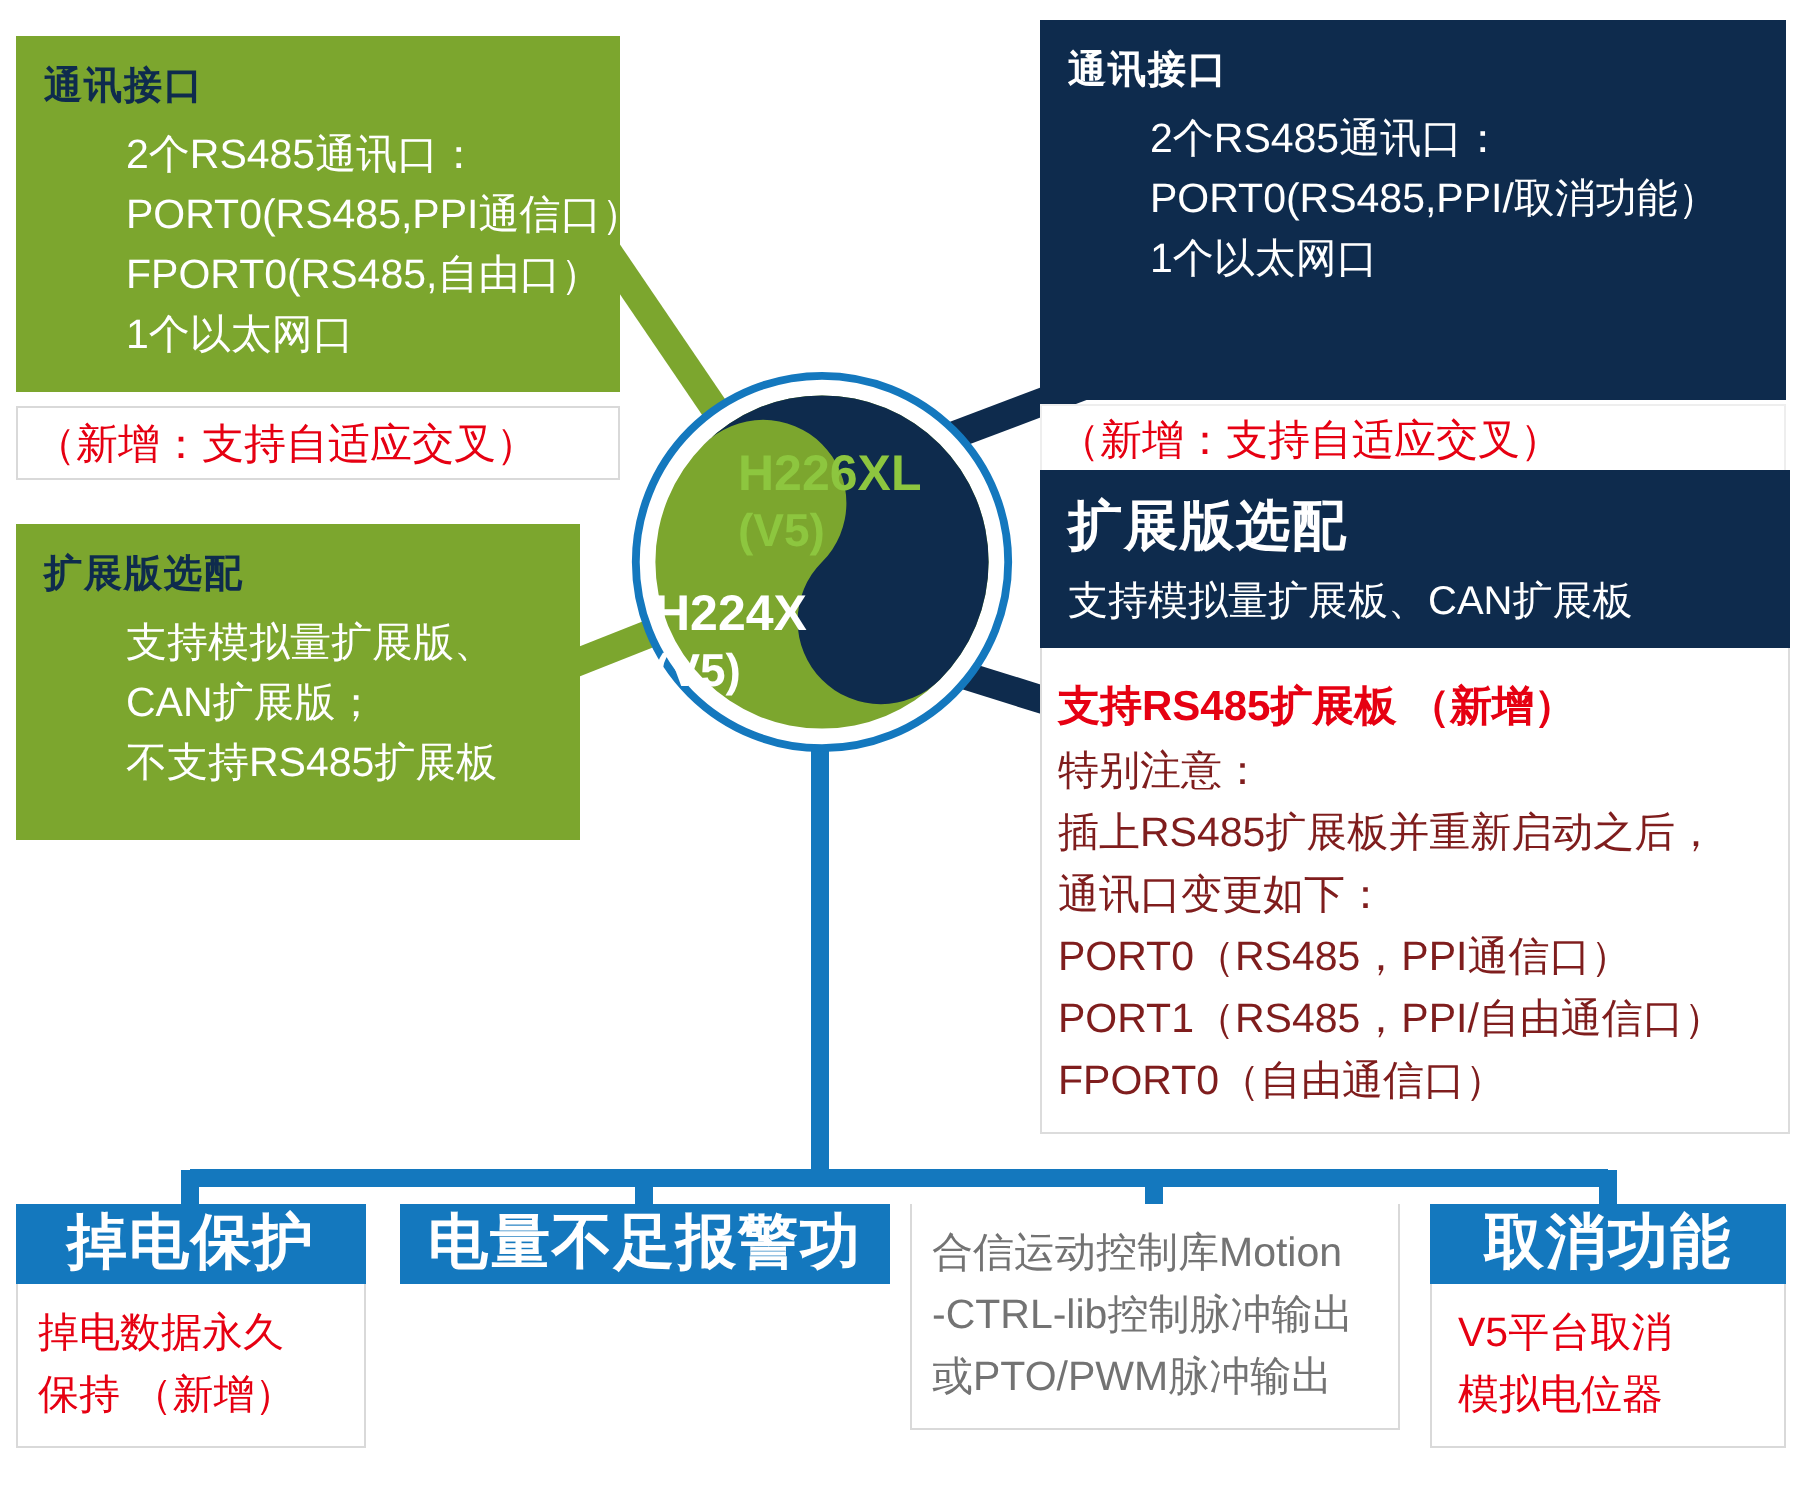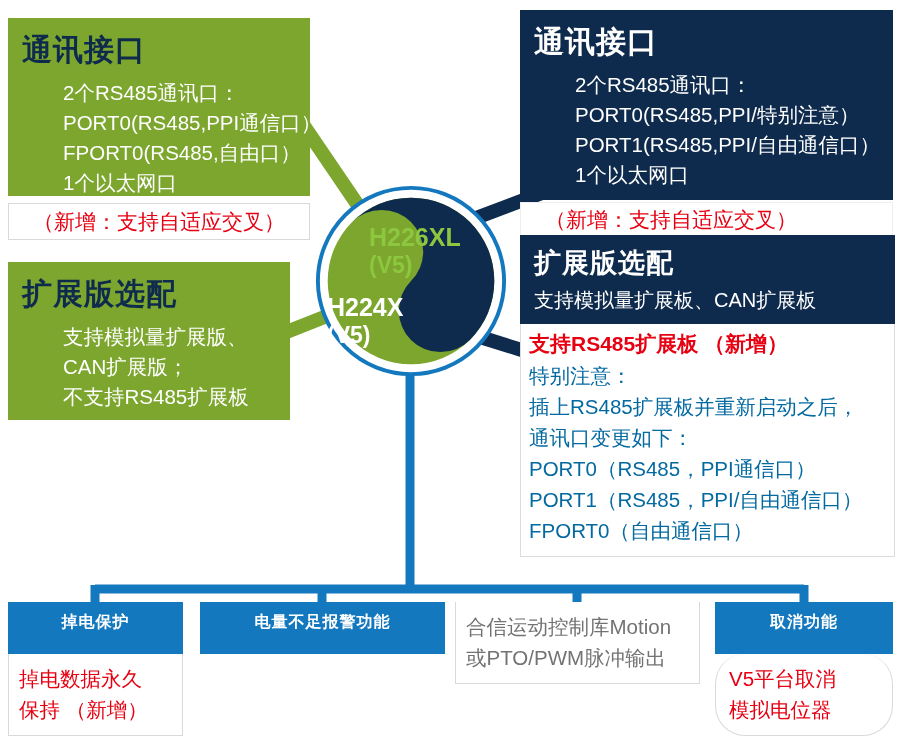--- a/index.html
+++ b/index.html
@@ -4,50 +4,50 @@
 <style>
   html,body{margin:0;padding:0;background:#fff;}
   body{font-family:"Liberation Sans","DejaVu Sans",sans-serif;}
   .canvas{position:relative;width:900px;height:754px;background:#fff;overflow:hidden;}
 
   .connectors{position:absolute;left:0;top:0;z-index:1;}
 
   .box{position:absolute;z-index:2;box-sizing:border-box;padding:12px 14px;}
   .green-bg{background:#7CA62E;}
   .navy-bg{background:#0E2B4D;}
-  .box .title{font-weight:bold;font-size:30px;margin-bottom:7px;letter-spacing:1px;}
+  .box .title{font-weight:bold;font-size:19px;margin-bottom:7px;letter-spacing:1px;}
   .green-bg .title{color:#0E2B4D;}
   .navy-bg .title{color:#ffffff;}
   .box .line{color:#ffffff;font-size:20.5px;line-height:30px;white-space:nowrap;margin-left:41px;}
 
   .note{position:absolute;z-index:2;background:#fff;border:1px solid #d9d9d9;
         color:#E60012;font-size:21px;display:flex;align-items:center;
-        padding:0 24px;box-sizing:border-box;white-space:nowrap;}
+        padding:0 8px;box-sizing:border-box;white-space:nowrap;}
 
   
   .panel-right{position:absolute;left:520px;top:235px;width:375px;z-index:2;box-sizing:border-box;}
   .panel-right .head{background:#0E2B4D;padding:10px 14px 10px;}
   .panel-right .head .title{color:#fff;font-size:27px;font-weight:bold;margin-bottom:6px;letter-spacing:1px;}
   .panel-right .head .subtitle{color:#fff;font-size:20px;white-space:nowrap;}
-  .panel-right .white{background:#fff;border:1px solid #dcdcdc;border-top:none;padding:3px 8px 10px;}
+  .panel-right .white{background:#fff;border:1px solid #dcdcdc;border-top:none;padding:13px 8px 10px;}
   .panel-right .highlight{color:#E60012;font-size:21px;font-weight:bold;line-height:33px;white-space:nowrap;}
-  .panel-right .nline{color:#0369a1;font-size:20.5px;line-height:31px;white-space:nowrap;}
+  .panel-right .nline{color:#7f1d1d;font-size:20.5px;line-height:31px;white-space:nowrap;}
 
   
   .circle-wrap{position:absolute;left:313px;top:183px;width:196px;height:196px;z-index:3;}
   .circle-wrap svg{display:block;}
   .model{position:absolute;font-weight:bold;text-align:left;line-height:1.15;}
   .model-top{left:56px;top:40px;width:116px;color:#8DC63F;font-size:25px;}
   .model-bottom{left:14px;top:110px;width:112px;color:#ffffff;font-size:25px;}
   .model .ver{font-size:23px;}
 
   
   .bcard{position:absolute;z-index:2;box-sizing:border-box;}
-  .bhead{background:#1478BE;color:#fff;font-size:16px;font-weight:bold;text-align:center;
-         line-height:40px;height:52px;letter-spacing:1px;}
+  .bhead{background:#1478BE;color:#fff;font-size:30px;font-weight:bold;text-align:center;
+         line-height:40px;height:40px;letter-spacing:1px;}
   .bbody{background:#fff;border:1px solid #d9d9d9;border-top:none;padding:9px 10px 10px;
          font-size:20.5px;line-height:31px;}
   .red-text{color:#E60012;}
   .navy-text{color:#737373;}
   .bline{white-space:nowrap;}
   .center{text-align:center;}
 </style>
 </head>
 <body>
 
@@ -71,22 +71,21 @@
     <div class="line">2个RS485通讯口：</div>
     <div class="line">PORT0(RS485,PPI通信口）</div>
     <div class="line">FPORT0(RS485,自由口）</div>
     <div class="line">1个以太网口</div>
   </div>
   <div class="note" style="left:8px;top:203px;width:302px;height:37px;">（新增：支持自适应交叉）</div>
 
   <div class="box navy-bg" style="left:520px;top:10px;width:373px;height:190px;">
     <div class="title">通讯接口</div>
     <div class="line">2个RS485通讯口：</div>
-    <div class="line">PORT0(RS485,PPI/特别注意）</div>
-    <div class="line">PORT1(RS485,PPI/自由通信口）</div>
+    <div class="line">PORT0(RS485,PPI/取消功能）</div>
     <div class="line">1个以太网口</div>
   </div>
   <div class="note" style="left:520px;top:202px;width:373px;height:35px;border-color:#eeeeee;">（新增：支持自适应交叉）</div>
 
   <div class="box green-bg" style="left:8px;top:262px;width:282px;height:158px;">
     <div class="title">扩展版选配</div>
     <div class="line">支持模拟量扩展版、</div>
     <div class="line">CAN扩展版；</div>
     <div class="line">不支持RS485扩展板</div>
   </div>
@@ -133,25 +132,26 @@
     </div>
   </div>
 
   <div class="bcard" style="left:200px;top:602px;width:245px;">
     <div class="bhead">电量不足报警功能</div>
   </div>
 
   <div class="bcard" style="left:455px;top:602px;width:245px;">
     <div class="bbody navy-text">
       <div class="bline">合信运动控制库Motion</div>
+      <div class="bline">-CTRL-lib控制脉冲输出</div>
       <div class="bline">或PTO/PWM脉冲输出</div>
     </div>
   </div>
 
   <div class="bcard" style="left:715px;top:602px;width:178px;">
     <div class="bhead">取消功能</div>
-    <div class="bbody red-text" style="padding-left:13px;border-radius:30px;">
+    <div class="bbody red-text" style="padding-left:13px;">
       <div class="bline">V5平台取消</div>
       <div class="bline">模拟电位器</div>
     </div>
   </div>
 
 </div>
 
 </body></html>

